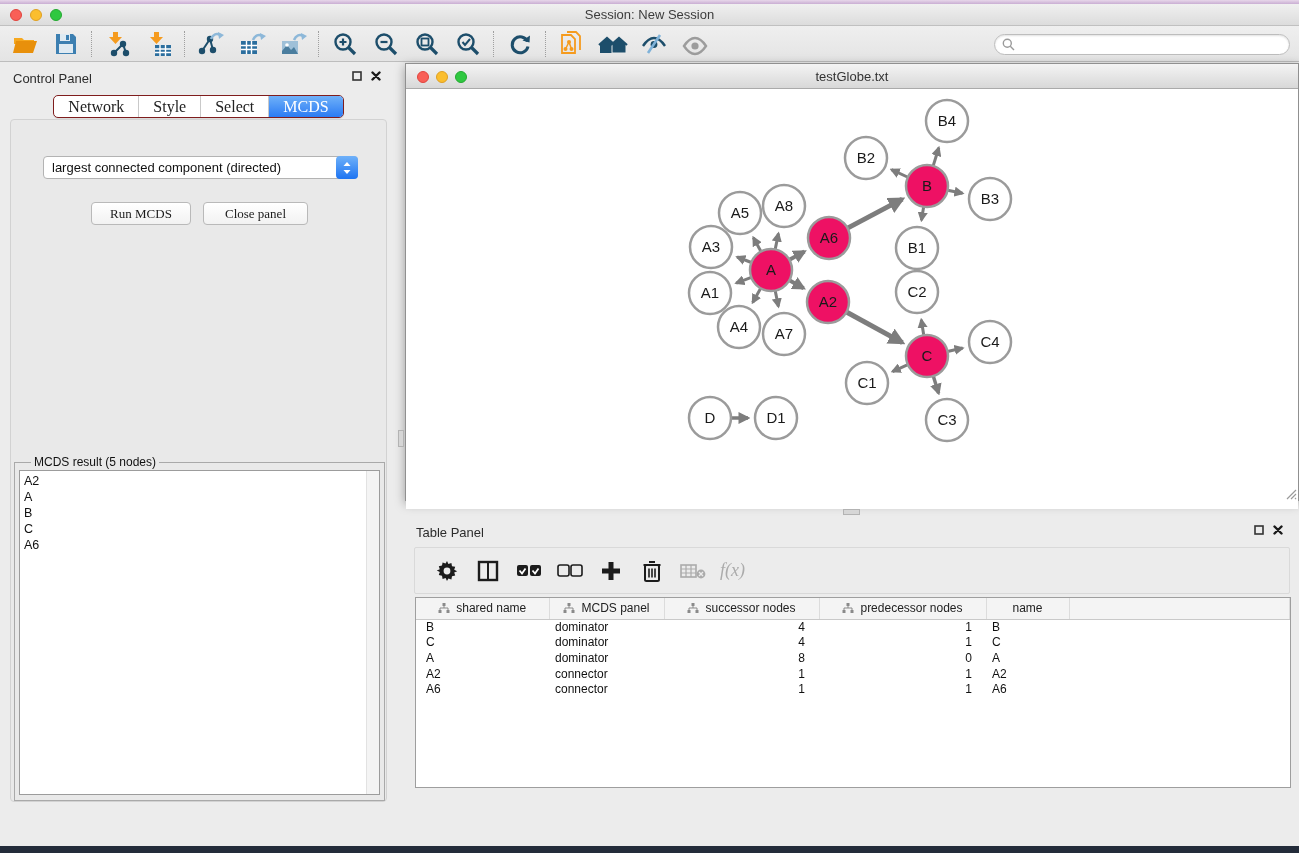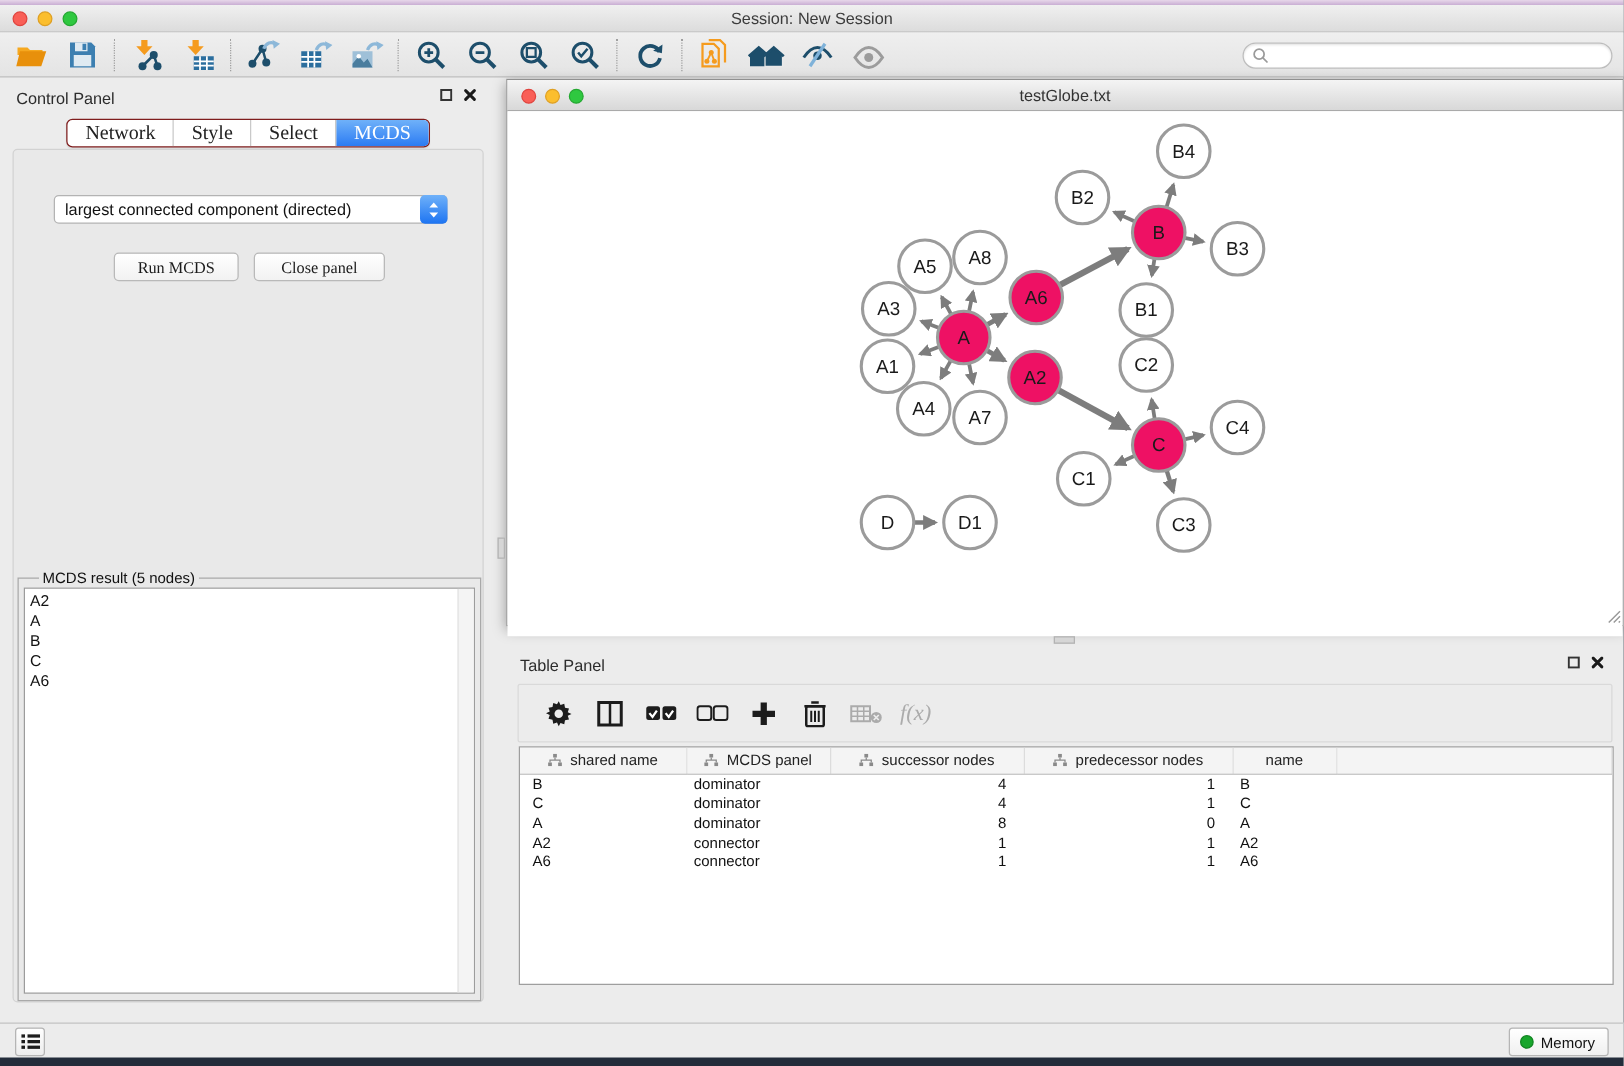--- a/index.html
+++ b/index.html
@@ -543,31 +543,15 @@
               <td class="num">1</td>
               <td class="">A6</td>
               <td></td>
             </tr>
           </tbody>
       </table>
     </div>
 
   </div>
 
-  <div class="statusbar">
-    <button class="sb-btn">
-      <svg width="15" height="13" viewBox="0 0 15 13">
-        <rect x="0" y="0.5" width="3" height="2.6" fill="#1c1c1c"></rect>
-          <rect x="5" y="0.5" width="10" height="2.6" fill="#1c1c1c"></rect>
-        <rect x="0" y="5" width="3" height="2.6" fill="#1c1c1c"></rect>
-          <rect x="5" y="5" width="10" height="2.6" fill="#1c1c1c"></rect>
-        <rect x="0" y="9.5" width="3" height="2.6" fill="#1c1c1c"></rect>
-          <rect x="5" y="9.5" width="10" height="2.6" fill="#1c1c1c"></rect>
-      </svg>
-    </button>
-    <button class="memory-btn">
-      <span class="memory-dot"></span>
-      <span>Memory</span>
-    </button>
-  </div>
 
   <div class="desktop-bottom"></div>
 </div>
 
 </body></html>

